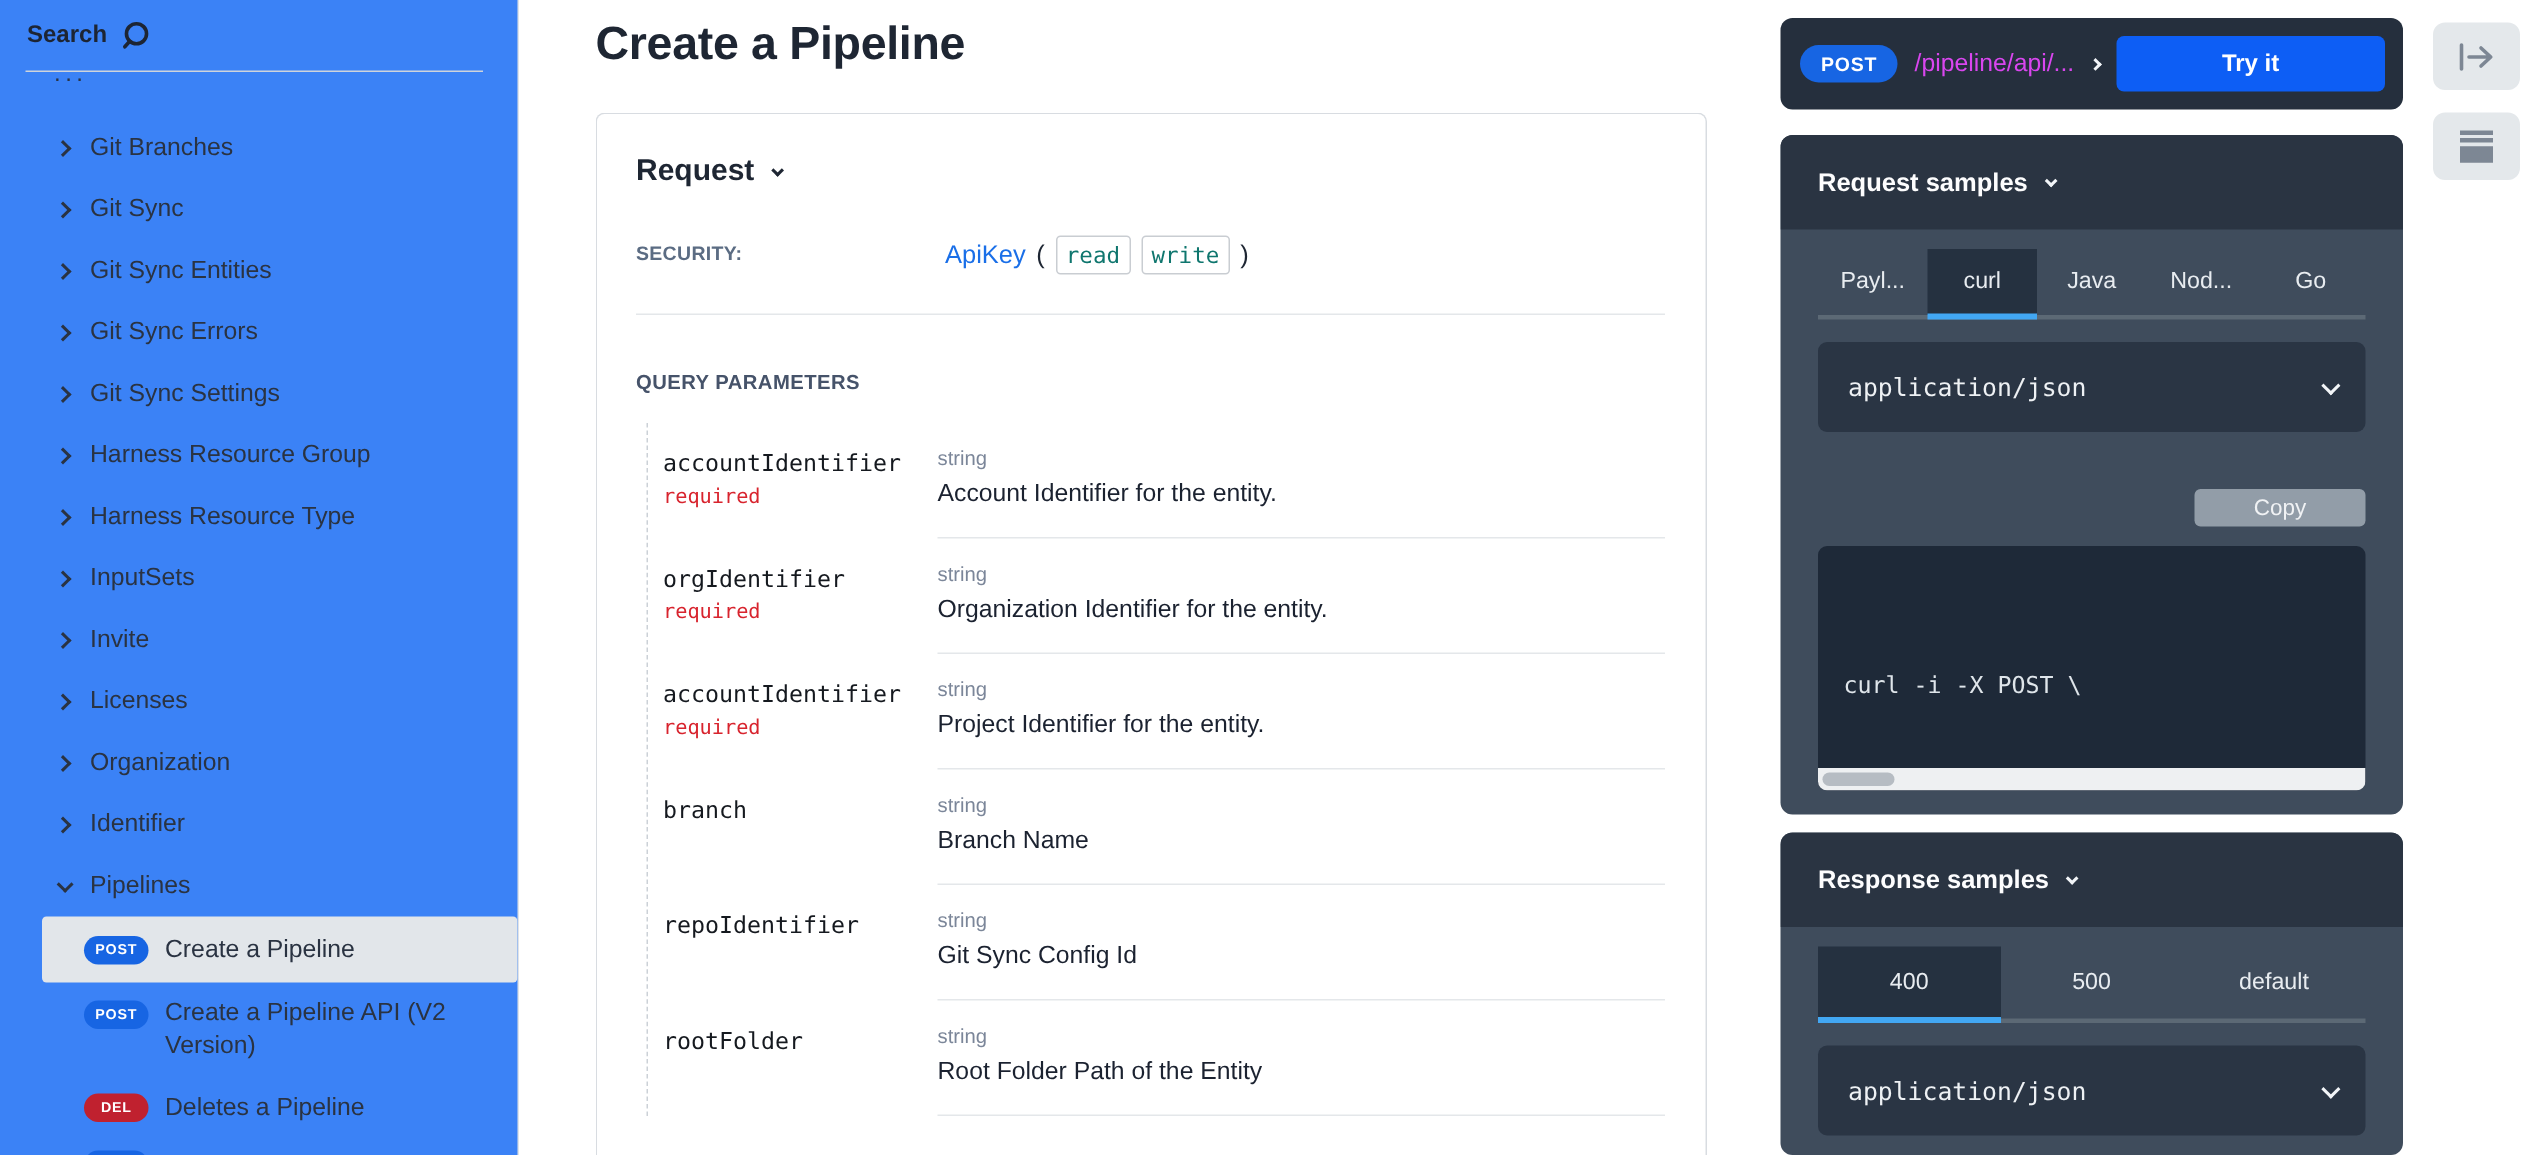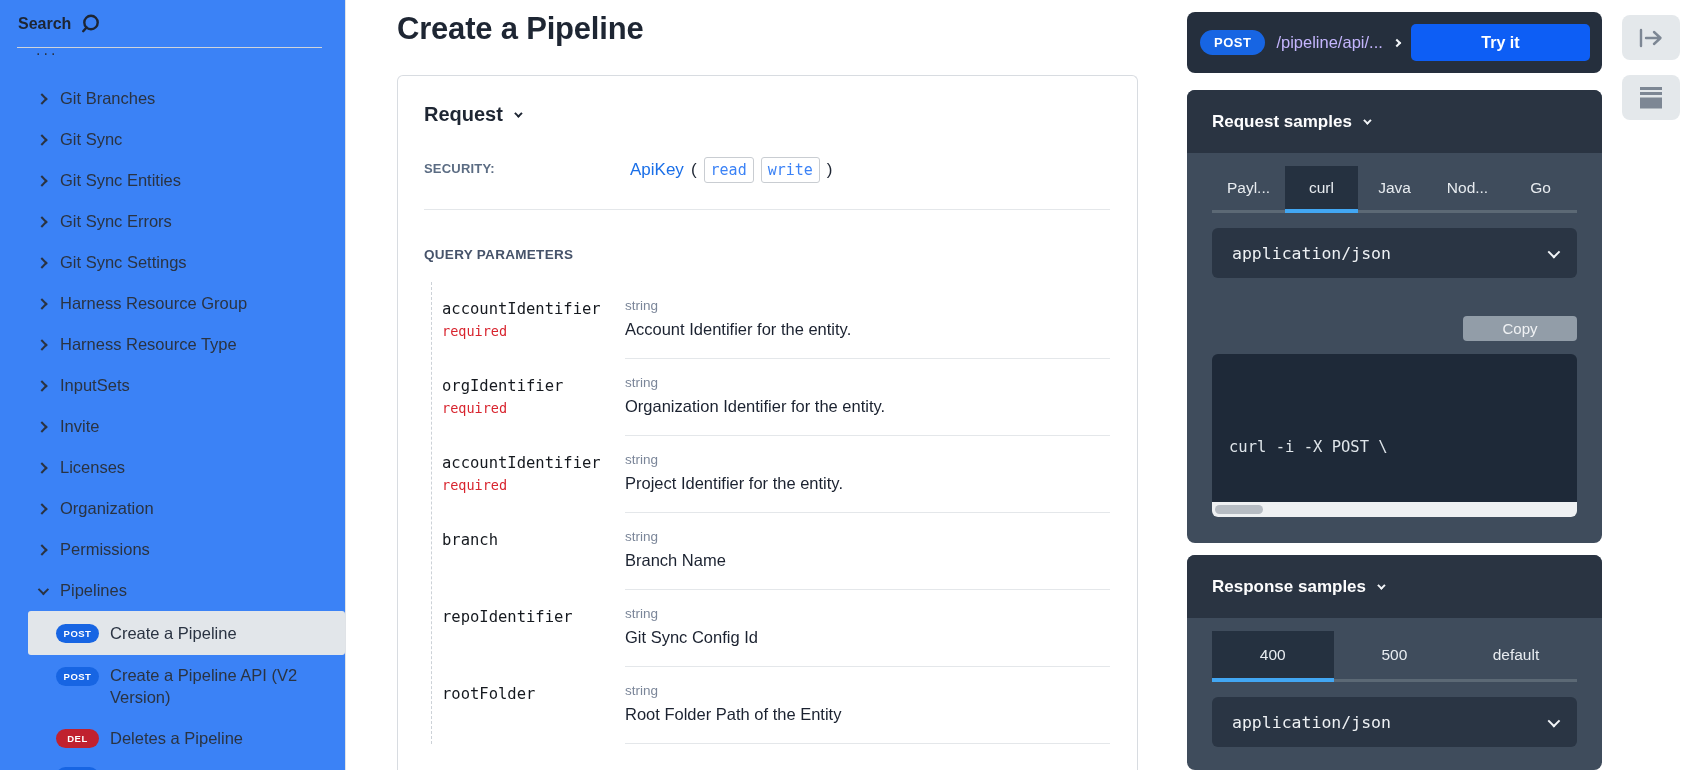--- a/index.html
+++ b/index.html
@@ -50,59 +50,59 @@
           background:#fff; border:1px solid #d8dce1; border-bottom:none;
           border-radius:6px 6px 0 0; padding:0 27px 0 26px; }
   .request-header { margin-top:27px; display:flex; align-items:center; gap:11px;
                     font-size:20px; font-weight:700; color:#1e2633; cursor:pointer; }
   .request-header .chev { border-width:2px; border-color:#1e2633; }
   .security-row { margin-top:31px; display:flex; align-items:flex-start; }
   .sec-label { width:206px; font-size:13px; font-weight:700; color:#5b6c83; letter-spacing:.2px; padding-top:4px; }
   .sec-value { display:flex; align-items:center; gap:7px; font-size:17px; color:#1e2633; }
   .apikey-link { color:#1a6fe8; cursor:pointer; }
   .scope-box { font-family:"DejaVu Sans Mono", monospace; font-size:15px; line-height:24px;
-               border:1px solid #c9cdd2; border-radius:3px; padding:0 6px; color:#3b82f6; background:#fff; }
+               border:1px solid #c9cdd2; border-radius:3px; padding:0 6px; color:#0f766e; background:#fff; }
   .sec-divider { margin-top:26px; height:1px; background:#e4e7ea; }
   .qp-heading { margin-top:37px; font-size:13.5px; font-weight:700; color:#46536a; letter-spacing:.3px; }
   .params { margin-top:20px; margin-left:7px; border-left:1px dashed #ccd1d7; }
   .param-row { display:grid; grid-template-columns:183px 1fr; padding-left:10px; }
   .param-name { font-family:"DejaVu Sans Mono", monospace; font-size:15.5px; color:#15191f; padding-top:18px; }
   .param-req  { font-family:"DejaVu Sans Mono", monospace; font-size:13.5px; color:#d8242e; margin-top:5px; }
   .param-right { padding-top:16px; padding-bottom:19px; border-bottom:1px solid #e4e7ea; }
   .param-type { font-size:13.5px; color:#7b8699; }
   .param-desc { font-size:16.5px; color:#1b2230; margin-top:7px; }
 
   
   .endpoint-bar { position:absolute; left:1187px; top:12px; width:415px; height:61px;
                   background:#252f3d; border-radius:8px; display:flex; align-items:center;
                   padding:0 12px 0 13px; gap:11px; cursor:pointer; }
   .method-pill { background:#1765e3; color:#fff; height:25px; padding:0 14px; border-radius:13px;
                  font-size:13px; font-weight:700; letter-spacing:.5px; display:flex; align-items:center; }
-  .endpoint-path { color:#c4b5fd; font-size:16.5px; }
+  .endpoint-path { color:#d946ef; font-size:16.5px; }
   .endpoint-bar .chev { border-width:2.5px; }
   .tryit-button { margin-left:auto; width:181px; height:37px; background:#0d5ef5; color:#fff;
                   border:none; border-radius:5px; font-size:16px; font-weight:700;
                   font-family:"Liberation Sans", sans-serif; cursor:pointer; }
 
   .panel { position:absolute; left:1187px; width:415px; background:#3f4c5c;
            border-radius:8px; overflow:hidden; }
   .panel.request  { top:90px;  height:453px; }
   .panel.response { top:555px; height:215px; }
   .panel-header { background:#2a3442; height:63px; display:flex; align-items:center; gap:11px;
                   padding:0 25px; color:#fdfdfe; font-size:17px; font-weight:700; cursor:pointer; }
   .tabs-wrap { margin:13px 25px 0; position:relative; }
   .tabs { display:flex; position:relative; z-index:1; }
   .tab { height:44px; display:flex; align-items:center; justify-content:center;
          color:#e8ecf0; font-size:15.5px; cursor:pointer; position:relative; }
   .tabs.five .tab { width:73px; }
   .tabs.three .tab { width:121.6px; height:48px; }
   .tab.active { background:#253140; }
   .tab.active::after { content:""; position:absolute; left:0; right:0; bottom:-3px; height:4px; background:#42a7f3; }
   .tab-track { position:absolute; left:0; right:0; bottom:-3px; height:3px; background:#5c6975; }
-  .select { margin:18px 25px 0; height:50px; background:#2a3544; border-radius:6px;
+  .select { margin:18px 25px 0; height:60px; background:#2a3544; border-radius:6px;
             display:flex; align-items:center; padding:0 20px; cursor:pointer;
             color:#eef1f4; font-family:"DejaVu Sans Mono", monospace; font-size:16.5px; }
   .select .chev { margin-left:auto; width:9px; height:9px; }
   .copy-row { display:flex; justify-content:flex-end; margin:38px 25px 0; }
   .copy-button { width:114px; height:25px; background:#929da8; color:#f0f2f4; border:none;
                  border-radius:4px; font-size:15px; font-family:"Liberation Sans", sans-serif; cursor:pointer; }
   .code-block { margin:13px 25px 0; height:163px; background:#1e2938; border-radius:6px;
                 position:relative; overflow:hidden; padding:30px 0 0 17px;
                 font-family:"DejaVu Sans Mono", monospace; font-size:15.5px; line-height:25.5px;
                 white-space:pre; color:#dfe5ea; }
@@ -175,21 +175,21 @@
     <div class="nav-item">
         <span class="chev right"></span>
         <span>Licenses</span>
       </div>
     <div class="nav-item">
         <span class="chev right"></span>
         <span>Organization</span>
       </div>
     <div class="nav-item">
         <span class="chev right"></span>
-        <span>Permissions</span>
+        <span>Identifier</span>
       </div>
     <div class="nav-item">
         <span class="chev down"></span>
         <span>Pipelines</span>
       </div>
 
     <div class="nav-children">
       <div class="child-row selected">
         <span class="badge post">POST</span>
         <span class="child-label">Create a Pipeline</span>

